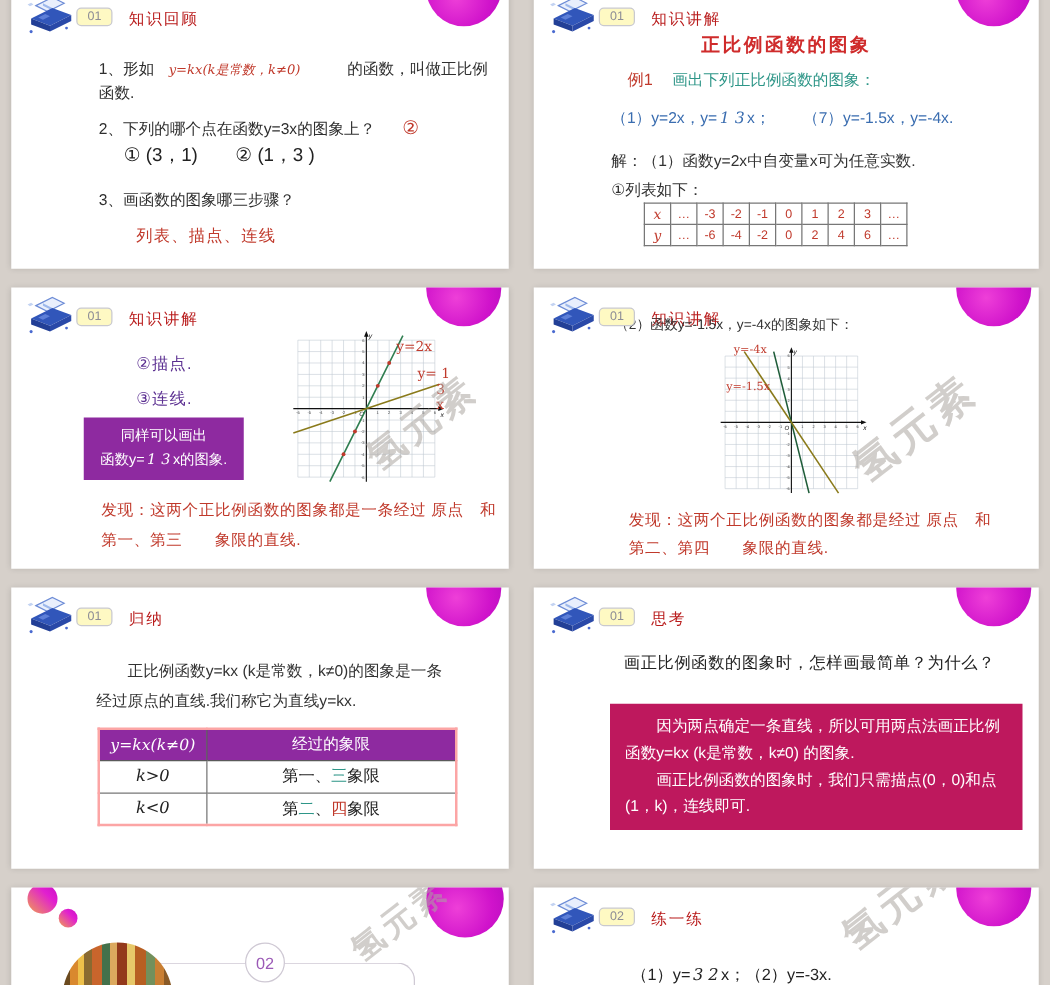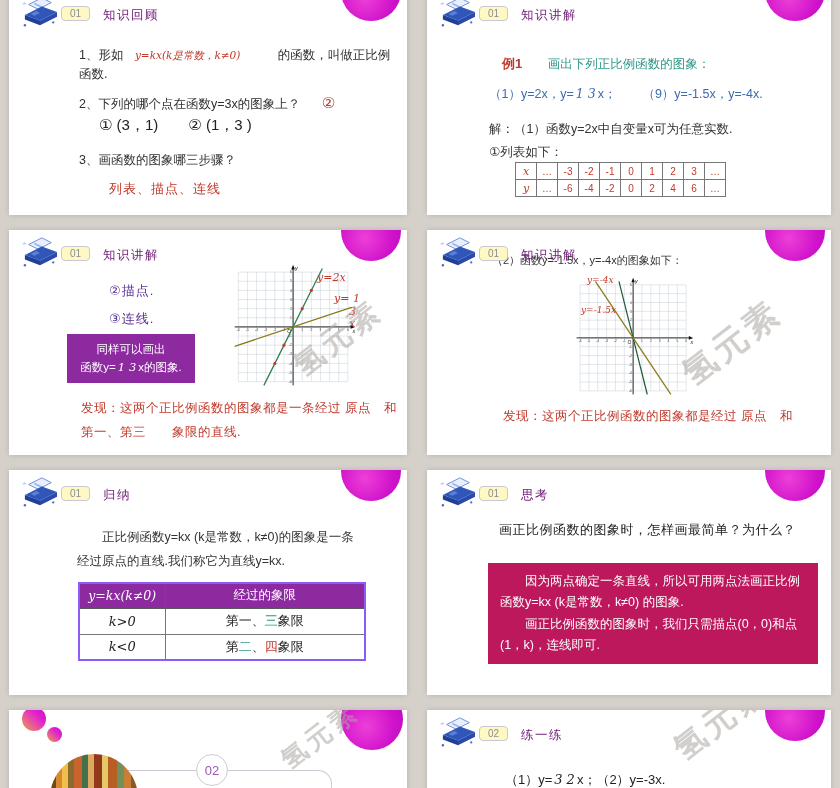--- a/index.html
+++ b/index.html
@@ -3,47 +3,47 @@
 <meta charset="utf-8">
 <style>
   *{margin:0;padding:0;box-sizing:border-box}
   html,body{width:840px;height:788px;font-family:"Liberation Sans","DejaVu Sans",sans-serif}
   .canvas{position:relative;width:840px;height:788px;background:#d6d0ca;overflow:hidden}
   .slide{position:absolute;width:398px;height:225px;background:#fff;box-shadow:0 0 5px rgba(0,0,0,.15);overflow:hidden}
   .w2{width:404px}
   
   .hdr-icon{position:absolute;left:12px;top:6px;width:38px;height:34px}
   .hdr-num{position:absolute;left:52px;top:16px;font-size:10px;color:#8d8d96;border:1px solid #c9c9cf;border-radius:4px;padding:1px 8px;background:#fef9c3;z-index:2}
-  .hdr-title{position:absolute;left:94px;top:17px;font-size:12.5px;color:#701a75;letter-spacing:1.5px}
+  .hdr-title{position:absolute;left:94px;top:17px;font-size:12.5px;color:#b91c1c;letter-spacing:1.5px}
   .corner-circle{position:absolute;top:-29px;right:6px;width:60px;height:60px;border-radius:50%;
     background:radial-gradient(circle at 40% 62%,#ee3fd8 0%,#d013cb 52%,#ae08bb 100%)}
   
   .txt{position:absolute;font-size:12.5px;color:#2f2f2f;line-height:1.55}
-  .red{color:#c0392b}.teal{color:#2e9688}.blue{color:#3a6db0}.bold{font-weight:bold}
+  .red{color:#c0392b}.teal{color:#2e9688}.blue{color:#3a6db0}.bold{font-weight:normal}
   .it{font-style:italic;font-family:"DejaVu Serif","Liberation Serif",serif}
   .fd{font-family:"DejaVu Serif","Liberation Serif",serif;font-style:italic;margin:0 2px}
   .stitle{position:absolute;left:0;width:100%;text-align:center;top:37px;font-size:15px;font-weight:bold;color:#cf2b2b;letter-spacing:2px}
   .step{position:absolute;color:#5b2f91;font-size:13px;letter-spacing:1px}
   .find{position:absolute;color:#c0392b;font-size:12.5px;letter-spacing:.5px}
   .nbox{position:absolute;background:#8e2aa0;color:#fff;font-size:11.5px;text-align:center;line-height:1.6;padding:6px 8px}
   .pbox{position:absolute;background:#be185d;color:#fff;font-size:12.5px;line-height:1.7;padding:8px 12px}
   .pbox p{text-indent:2em;margin:0}
   
   .dtable{position:absolute;border-collapse:collapse;border:1.5px solid #555;background:#fff}
   .dtable td{border:1px solid #777;min-width:21px;height:17px;text-align:center;font-size:10px;color:#c0392b;padding:0 2px}
   .dtable td.hd{font-style:italic;font-family:"DejaVu Serif","Liberation Serif",serif;font-size:11px}
   
-  .ktable{position:absolute;border-collapse:collapse;border:2px solid #8b5cf6;background:#fff}
+  .ktable{position:absolute;border-collapse:collapse;border:2px solid #fca5a5;background:#fff}
   .ktable th{background:#8e2aa0;color:#fff;font-weight:normal;height:25px;font-size:12.5px;border:1px solid #5a5a5a}
   .ktable td{border:1px solid #777;height:26px;text-align:center;font-size:13px;color:#222}
   .ktable .c1{width:86px}.ktable .c2{width:200px}
   
   .graph{position:absolute}
   .graph svg{display:block}
-  .glabel{position:absolute;color:#c0392b;font-style:italic;font-family:"DejaVu Serif","Liberation Serif",serif;white-space:nowrap;font-size:11px}
+  .glabel{position:absolute;color:#c0392b;font-family:"DejaVu Serif","Liberation Serif",serif;white-space:nowrap;font-size:11px}
   
   .wm{position:absolute;color:rgba(172,166,160,.55);transform:rotate(-38deg);letter-spacing:4px;font-size:30px;font-weight:bold;pointer-events:none}
   .dotg{position:absolute;border-radius:50%;background:linear-gradient(45deg,#f0a050 0%,#e11fd0 65%,#c90fc5 100%)}
   .big7{top:-22px;right:4px;width:62px;height:62px}
   .photo{position:absolute;left:41px;top:44px;width:88px;height:88px;border-radius:50%;overflow:hidden;
     background:linear-gradient(90deg,#6b4a1e 0 7%,#d9882e 7% 14%,#eec04a 14% 20%,#8a6a30 20% 27%,#c9652c 27% 36%,#44714b 36% 43%,#dca95e 43% 50%,#93391b 50% 59%,#e7c869 59% 66%,#b75f22 66% 76%,#72905c 76% 84%,#c97f33 84% 92%,#8a5a26 92% 100%)}
   .link-line{position:absolute;left:118px;top:60px;width:205px;height:40px;border-top:1.5px solid #cfc9d4;border-right:1.5px solid #cfc9d4;border-top-right-radius:14px}
   .numcirc{position:absolute;left:187px;top:44px;width:32px;height:32px;border:1.5px solid #cfc9d4;border-radius:50%;background:#fff;color:#9b59b6;font-size:13px;display:flex;align-items:center;justify-content:center}
 </style>
 </head>
@@ -92,26 +92,27 @@
           <polygon points="20,26 38,17 38,22 20,31" fill="#2a49a8"></polygon>
           <polygon points="10,19 16,16 20,18 14,21" fill="#5d7fd8"></polygon>
           <circle cx="4" cy="31" r="1.3" fill="#4a6ad0"></circle>
           <circle cx="34" cy="28" r="1.2" fill="#4a6ad0"></circle>
           <polygon points="1,8 4,6.5 6,8 3,9.5" fill="#c3d3f2"></polygon>
         </svg>
     </div>
     <span class="hdr-num">01</span>
     <span class="hdr-title">知识讲解</span>
     <div class="corner-circle"></div>
+    <div class="stitle">正比例函数的图象</div>
     <div class="txt" style="left:75px;top:64px">
       <span class="red bold" style="font-size:13px">例1</span>
-      <span class="teal" style="margin-left:22px">画出下列正比例函数的图象：</span>
+      <span class="teal" style="margin-left:12px">画出下列正比例函数的图象：</span>
     </div>
     <div class="txt blue" style="left:62px;top:94px">
-      <span>（1）y=2x，y=</span><span class="fd">1</span><span class="fd">3</span><span>x；</span><span style="margin-left:26px">（9）y=-1.5x，y=-4x.</span>
+      <span>（1）y=2x，y=</span><span class="fd">1</span><span class="fd">3</span><span>x；</span><span style="margin-left:26px">（7）y=-1.5x，y=-4x.</span>
     </div>
     <div class="txt" style="left:62px;top:130px;color:#333">解：（1）函数y=2x中自变量x可为任意实数.</div>
     <div class="txt" style="left:62px;top:153px;color:#333">①列表如下：</div>
     <table class="dtable" style="left:88px;top:172px">
       <tbody>
           <tr>
         <td class="hd">x</td>
         <td>…</td>
         <td>-3</td>
         <td>-2</td>
@@ -318,20 +319,21 @@
           <text x="64" y="72.5" font-size="5.5" fill="#111" text-anchor="end" font-style="italic">O</text>
           <text x="134" y="73" font-size="6" fill="#111" font-style="italic" text-anchor="end">x</text>
           <text x="68" y="4" font-size="6" fill="#111" font-style="italic">y</text>
           <line x1="50" y1="2" x2="82" y2="130" stroke="#1e5c38" stroke-width="1.4"></line>
           <line x1="23.333333333333336" y1="2" x2="108.66666666666666" y2="130" stroke="#8a7a1a" stroke-width="1.4"></line>
         </svg>
       <div class="glabel" style="left:14px;top:-1px;font-size:9px">y=-4x</div>
       <div class="glabel" style="left:8px;top:29px;font-size:9px">y=-1.5x</div>
     </div>
     <div class="find" style="left:76px;top:178px">发现：这两个正比例函数的图象都是经过 原点　和</div>
+    <div class="find" style="left:76px;top:200px">第二、第四　　象限的直线.</div>
     <div class="wm" style="left:248px;top:90px;font-size:34px">氢元素</div>
   </section>
 
   <section class="slide" style="left:9px;top:470px">
     <div class="hdr-icon">
       <svg viewBox="0 0 40 36" width="38" height="34">
           <polygon points="8,9 22,2 32,7 18,14" fill="#e9effc" stroke="#6d8cd6" stroke-width="1"></polygon>
           <polygon points="14,7 24,12 24,14 14,9" fill="#9db8ec"></polygon>
           <polygon points="4,20 22,11 38,17 20,26" fill="#3156ba"></polygon>
           <polygon points="4,20 20,26 20,31 4,25" fill="#223f96"></polygon>

